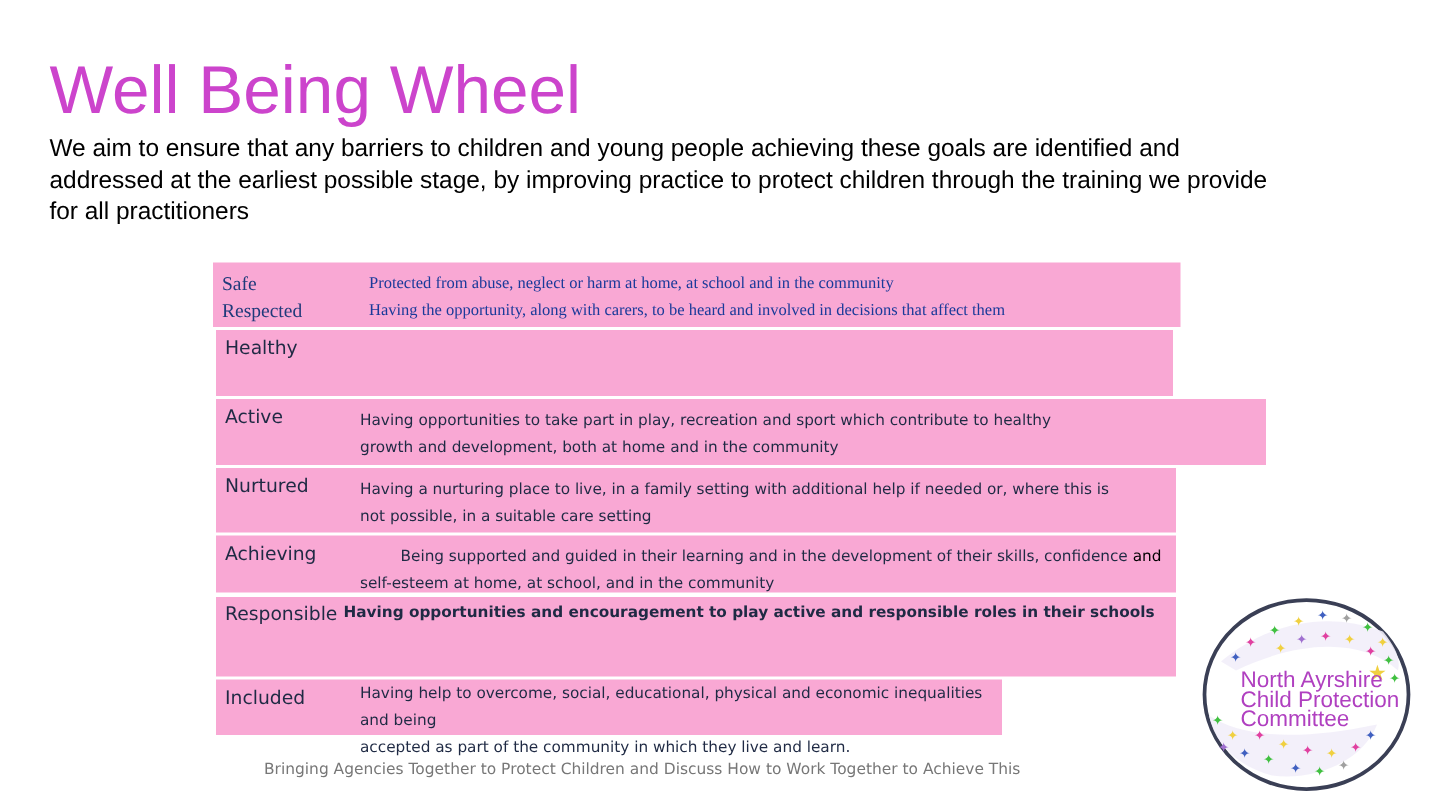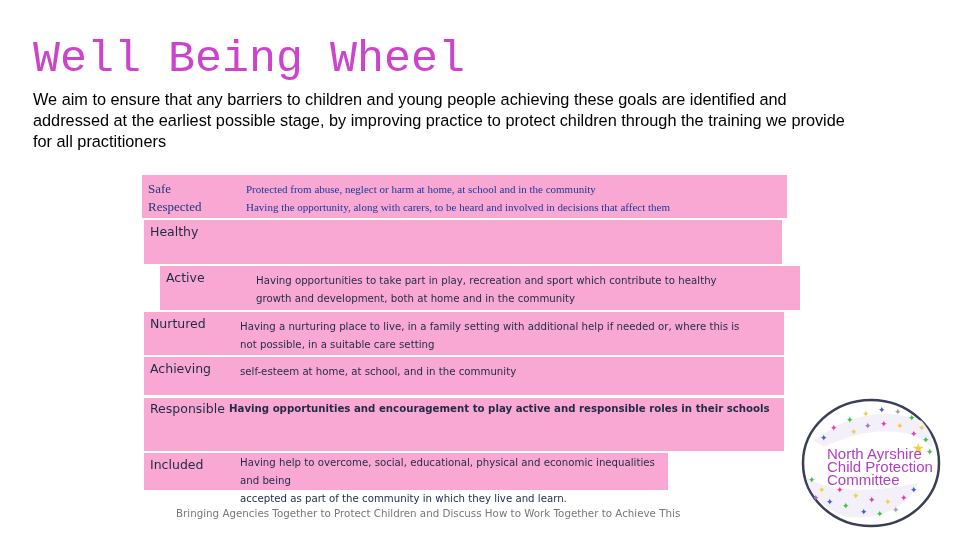--- a/index.html
+++ b/index.html
@@ -14,21 +14,21 @@
       overflow: hidden;
       font-family: "Liberation Sans", sans-serif;
     }
     .title {
       position: absolute;
       left: 33px;
       top: 32px;
       font-size: 45px;
       line-height: 56px;
       color: #cc44cc;
-      font-family: Liberation Mono, monospace;
+      font-family: Liberation Sans, sans-serif;
       white-space: nowrap;
       margin: 0;
       font-weight: normal;
     }
     .intro {
       position: absolute;
       left: 33px;
       top: 89px;
       width: 820px;
       font-size: 16.3px;
@@ -124,35 +124,36 @@
     <div>Respected</div>
   </div>
   <div class="desc">Protected from abuse, neglect or harm at home, at school and in the community
 Having the opportunity, along with carers, to be heard and involved in decisions that affect them</div>
 </div>
 
 <div class="row" style="left:144px; top:220px; width:638px; height:44px;text-align:center;">
   <div class="label">Healthy</div>
 </div>
 
-<div class="row" style="left:160px; top:266px; width:640px; height:44px;">
+<div class="row" style="left:144px; top:266px; width:700px; height:44px;">
   <div class="label">Active</div>
   <div class="desc">Having opportunities to take part in play, recreation and sport which contribute to healthy
 growth and development, both at home and in the community</div>
 </div>
 
 <div class="row" style="left:144px; top:312px; width:640px; height:43px;">
   <div class="label">Nurtured</div>
   <div class="desc">Having a nurturing place to live, in a family setting with additional help if needed or, where this is
 not possible, in a suitable care setting</div>
 </div>
 
 <div class="row" style="left:144px; top:357px; width:640px; height:38px; overflow:visible;">
   <div class="label">Achieving</div>
   <div class="desc" style="left:96px; white-space:nowrap;">
+    <div style="padding-left:27px;"><span>Being supported and guided in their learning and in the development of their skills, confidence</span> <span class="overflow-word">and</span></div>
     <div>self-esteem at home, at school, and in the community</div>
   </div>
 </div>
 
 <div class="row" style="left:144px; top:398px; width:640px; height:53px;">
   <div class="label" style="top:3px;">Responsible</div>
   <div class="desc" style="left:85px; top:2px; white-space:nowrap;font-weight:bold;">
     <div>Having opportunities and encouragement to play active and responsible roles in their schools</div>
   </div>
 </div>

